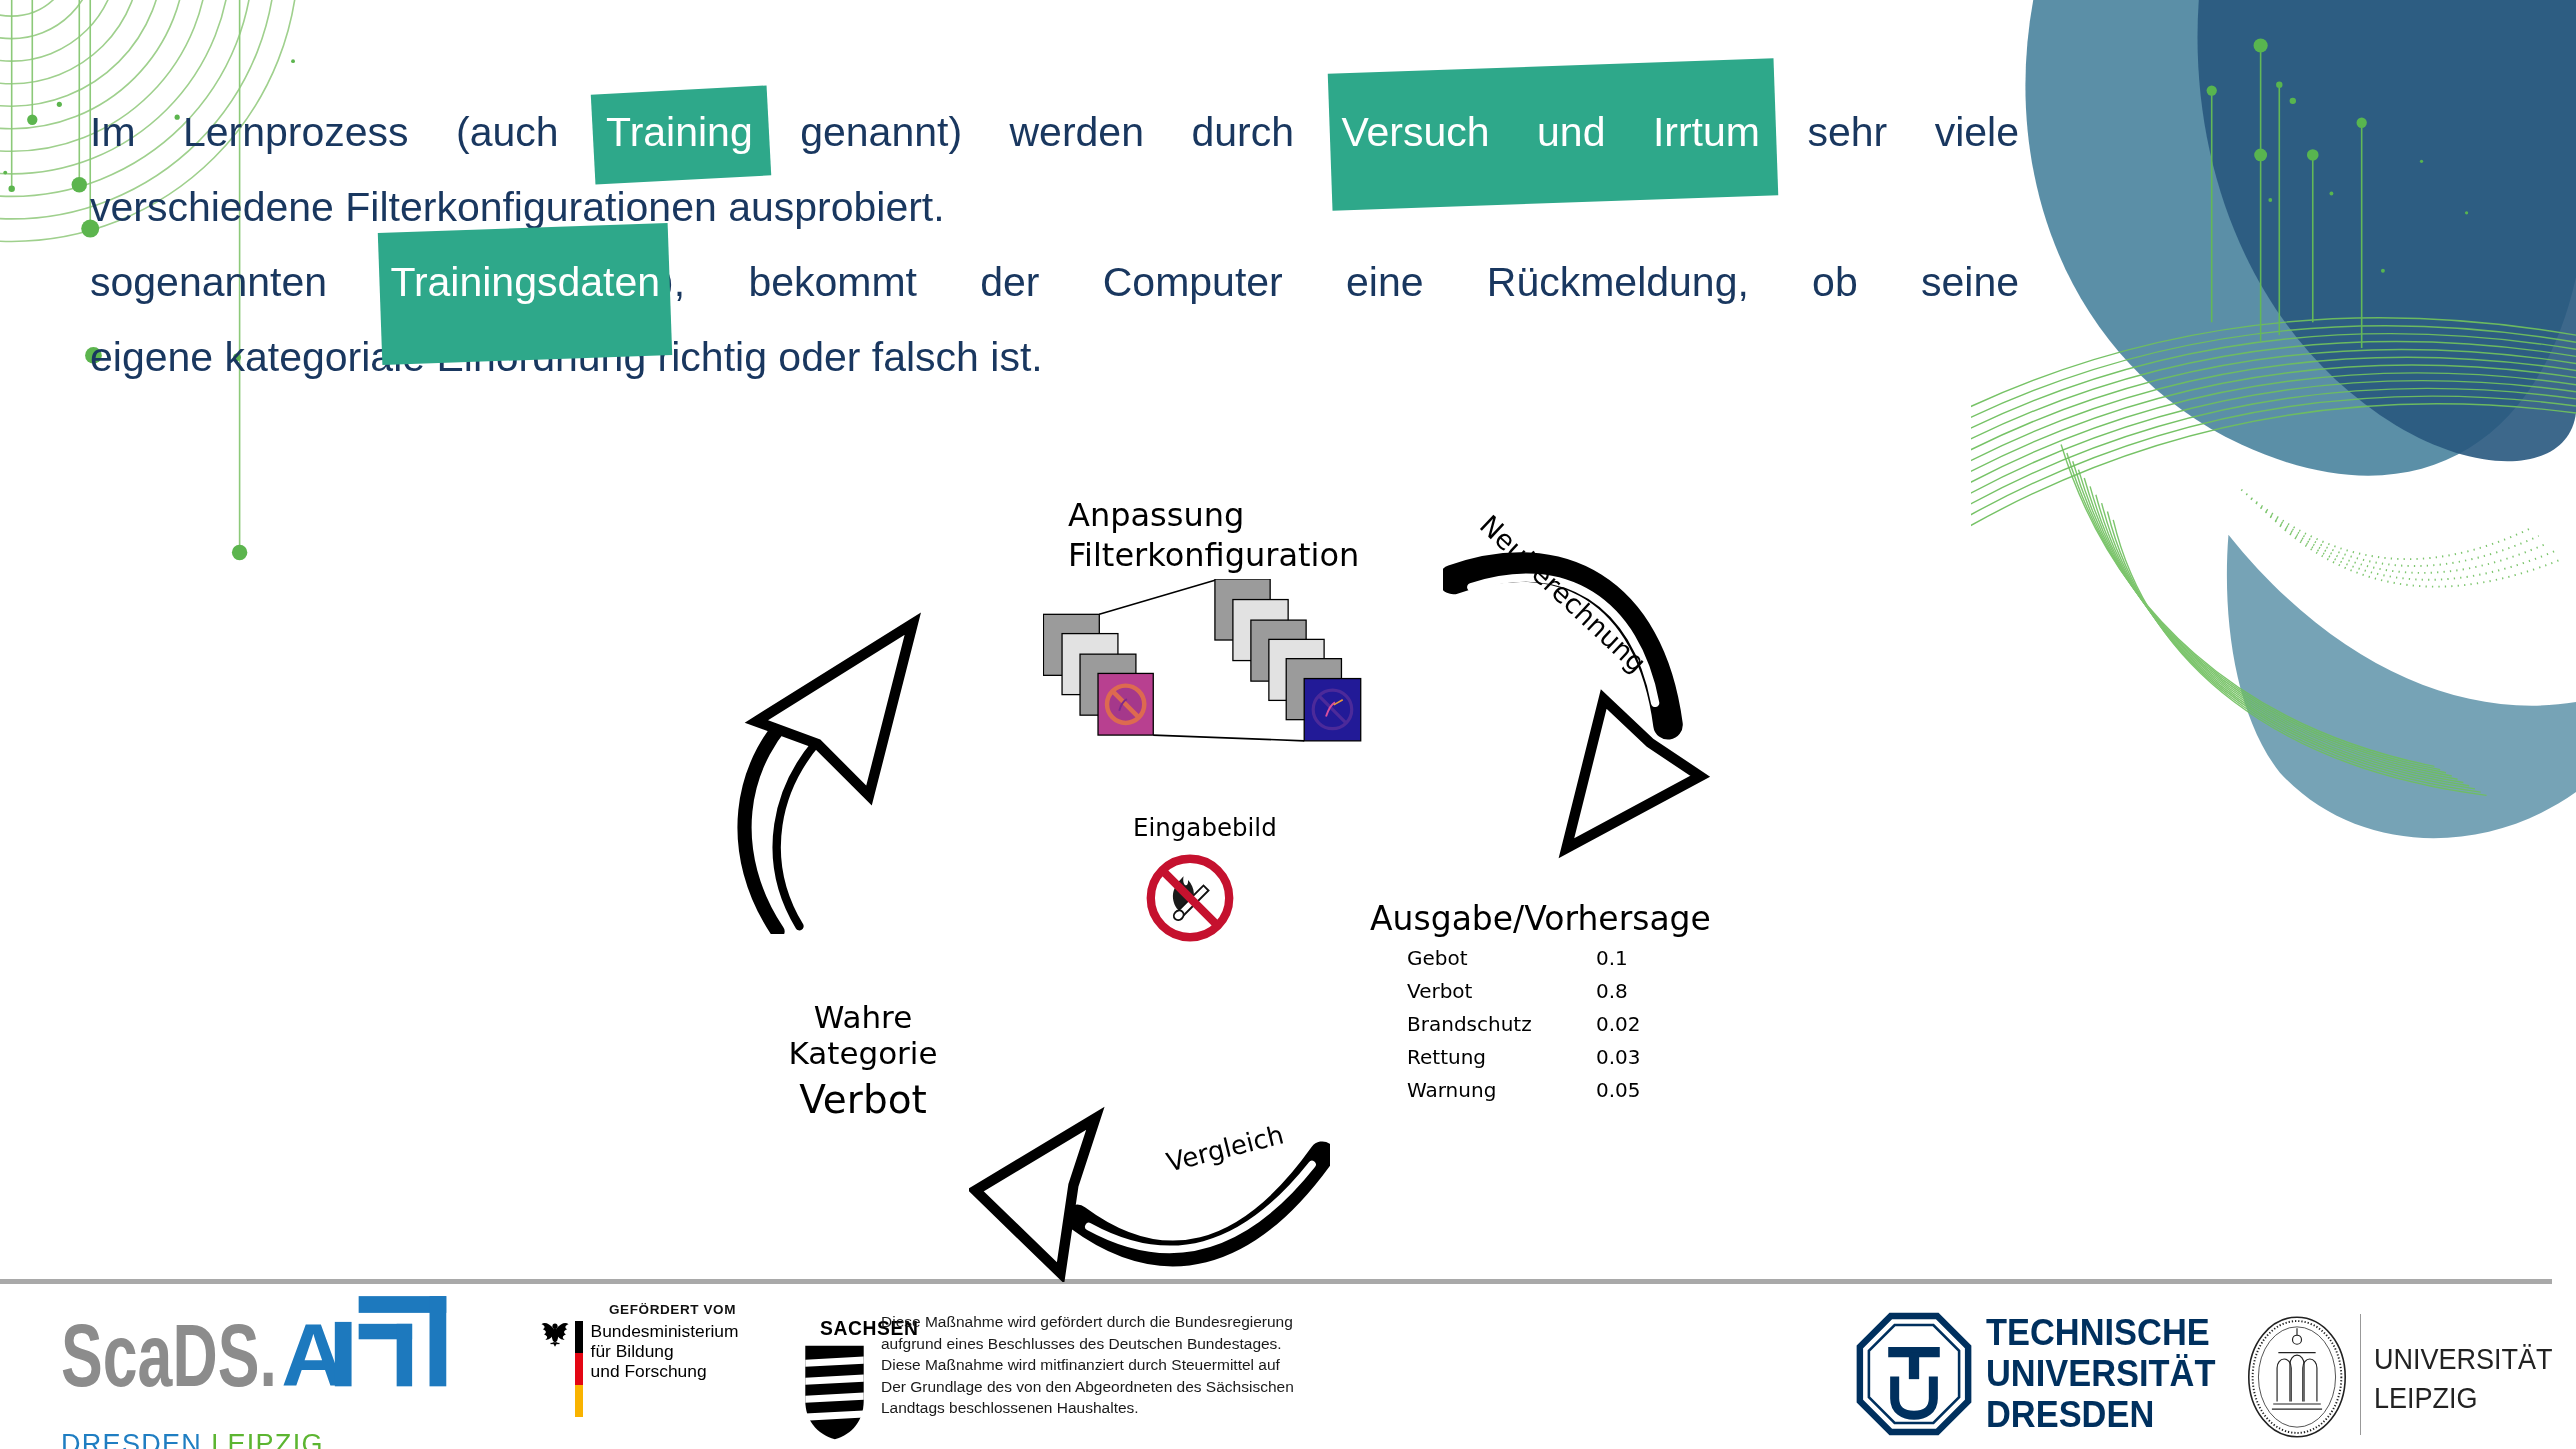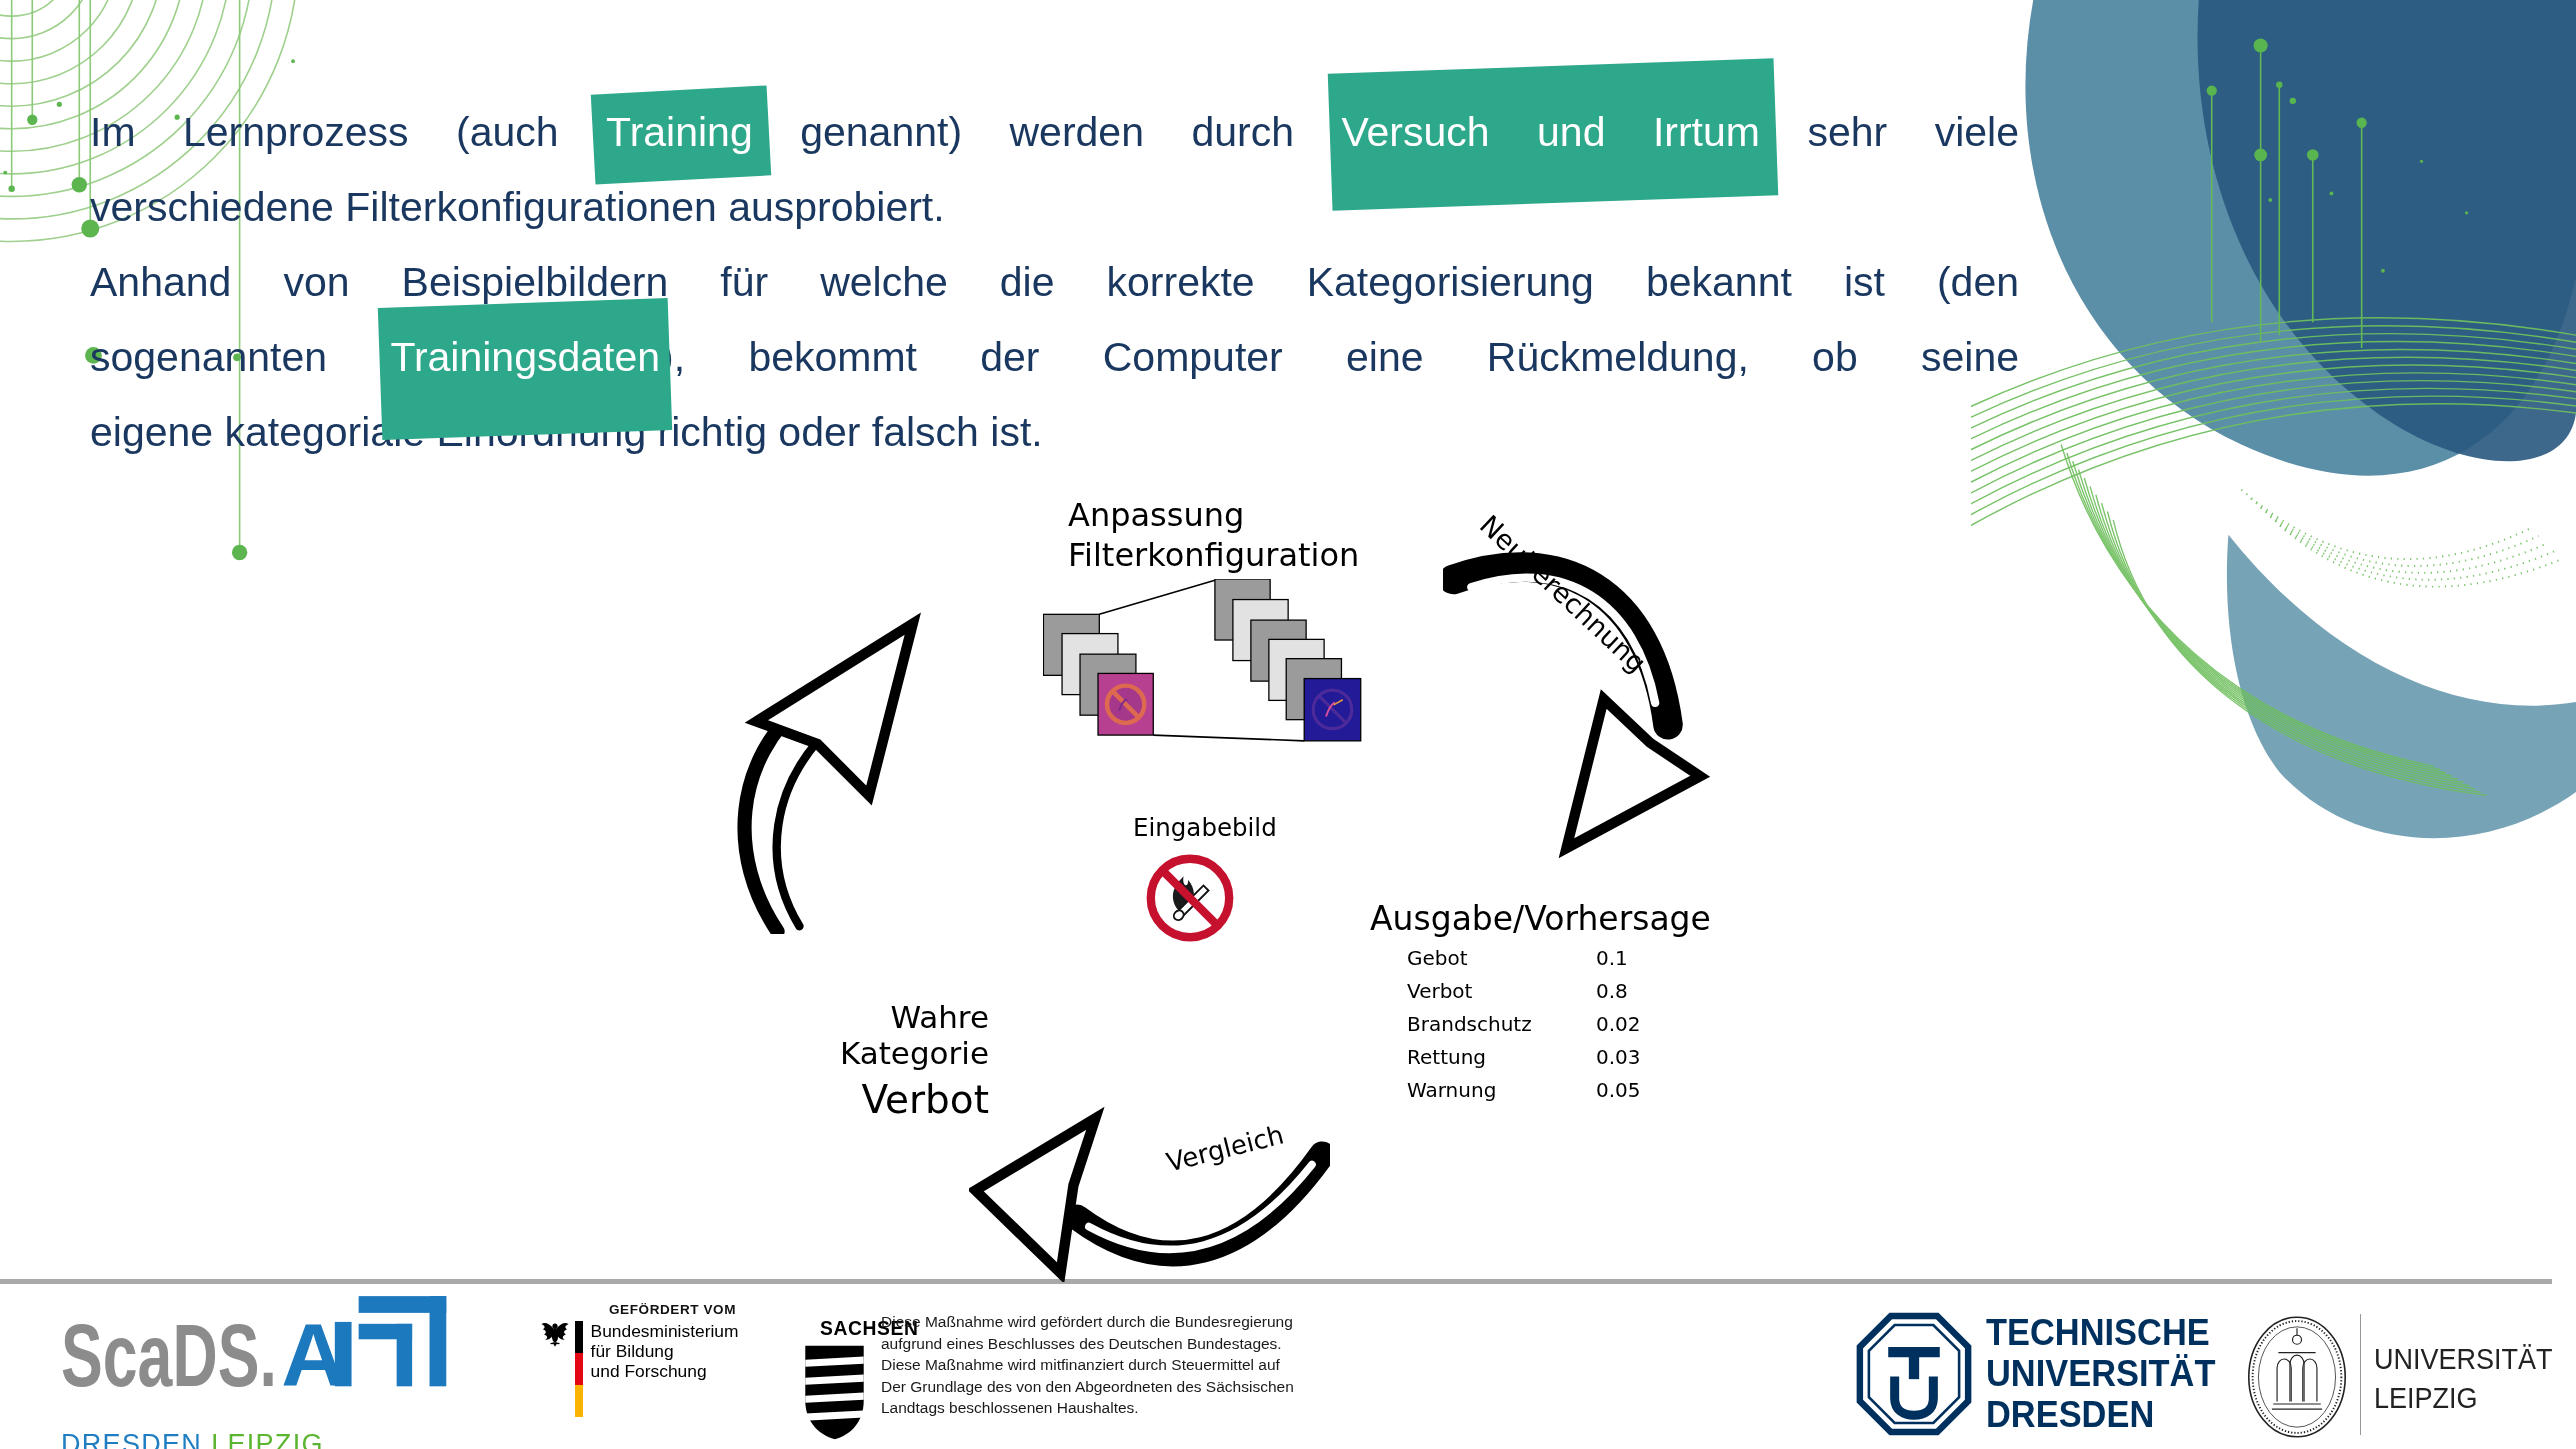--- a/index.html
+++ b/index.html
@@ -22,21 +22,21 @@
   
   .dj{font-family:"DejaVu Sans",sans-serif;color:#000;z-index:2;}
   .anpassung{left:1068px;top:495px;font-size:32px;line-height:40px;}
   .neu-label{left:1495px;top:509px;font-size:27px;transform:rotate(43deg);transform-origin:left top;}
   .eingabe-label{left:1133px;top:813px;width:116px;text-align:center;font-size:24.5px;}
   .ausgabe-title{left:1370px;top:899px;font-size:33px;}
   .pred-table{left:1407px;top:942px;font-size:20px;line-height:33px;}
   .pred-row{display:flex;}
   .pred-label{width:169px;}
   .pred-value{width:77px;margin-left:20px;}
-  .wahre{left:737px;top:999px;width:252px;text-align:right;}
+  .wahre{left:737px;top:999px;width:252px;text-align:center;}
   .wahre-l1{font-size:31px;}
   .wahre-l2{font-size:39px;margin-top:6.4px;}
   .vergleich-label{left:1167px;top:1148px;font-size:26px;transform:rotate(-14deg);transform-origin:left center;}
 
   
   .divider{left:0;top:1279px;width:2552px;height:4.5px;background:#a9a9a9;z-index:1;}
   .gefoerdert{left:609px;top:1302px;font-size:13.5px;font-weight:bold;letter-spacing:0.6px;color:#111;z-index:2;}
   .bmbf{left:540px;top:1321px;display:flex;align-items:flex-start;z-index:2;}
   .bmbf-stripe{width:7.7px;height:97px;margin-left:5.2px;}
   .bmbf-stripe div{width:7.7px;height:32px;}
@@ -154,21 +154,20 @@
       <circle cx="560" cy="300" r="3"></circle>
         <circle cx="640" cy="420" r="3"></circle>
       <circle cx="700" cy="250" r="2.5"></circle>
         <circle cx="770" cy="330" r="2.5"></circle>
     </g>
   </svg>
 
   <div class="intro">
     <div class="line just"><span>Im Lernprozess (auch </span><span class="hl hl-a">Training</span><span> genannt) werden durch </span><span class="hl hl-b">Versuch und Irrtum</span><span> sehr viele</span></div>
     <div class="line">verschiedene Filterkonfigurationen ausprobiert.</div>
-    <div class="line just">Anhand von Beispielbildern für welche die korrekte Kategorisierung bekannt ist (den</div>
     <div class="line just"><span>sogenannten </span><span class="hl hl-c">Trainingsdaten</span><span>), bekommt der Computer eine Rückmeldung, ob seine</span></div>
     <div class="line">eigene kategoriale Einordnung richtig oder falsch ist.</div>
   </div>
 
   <div class="abs dj anpassung">
     <div>Anpassung</div>
     <div>Filterkonfiguration</div>
   </div>
 
   <svg class="abs" style="left:1043px;top:579px;z-index:2;" width="322" height="167" viewBox="0 0 500 260">

